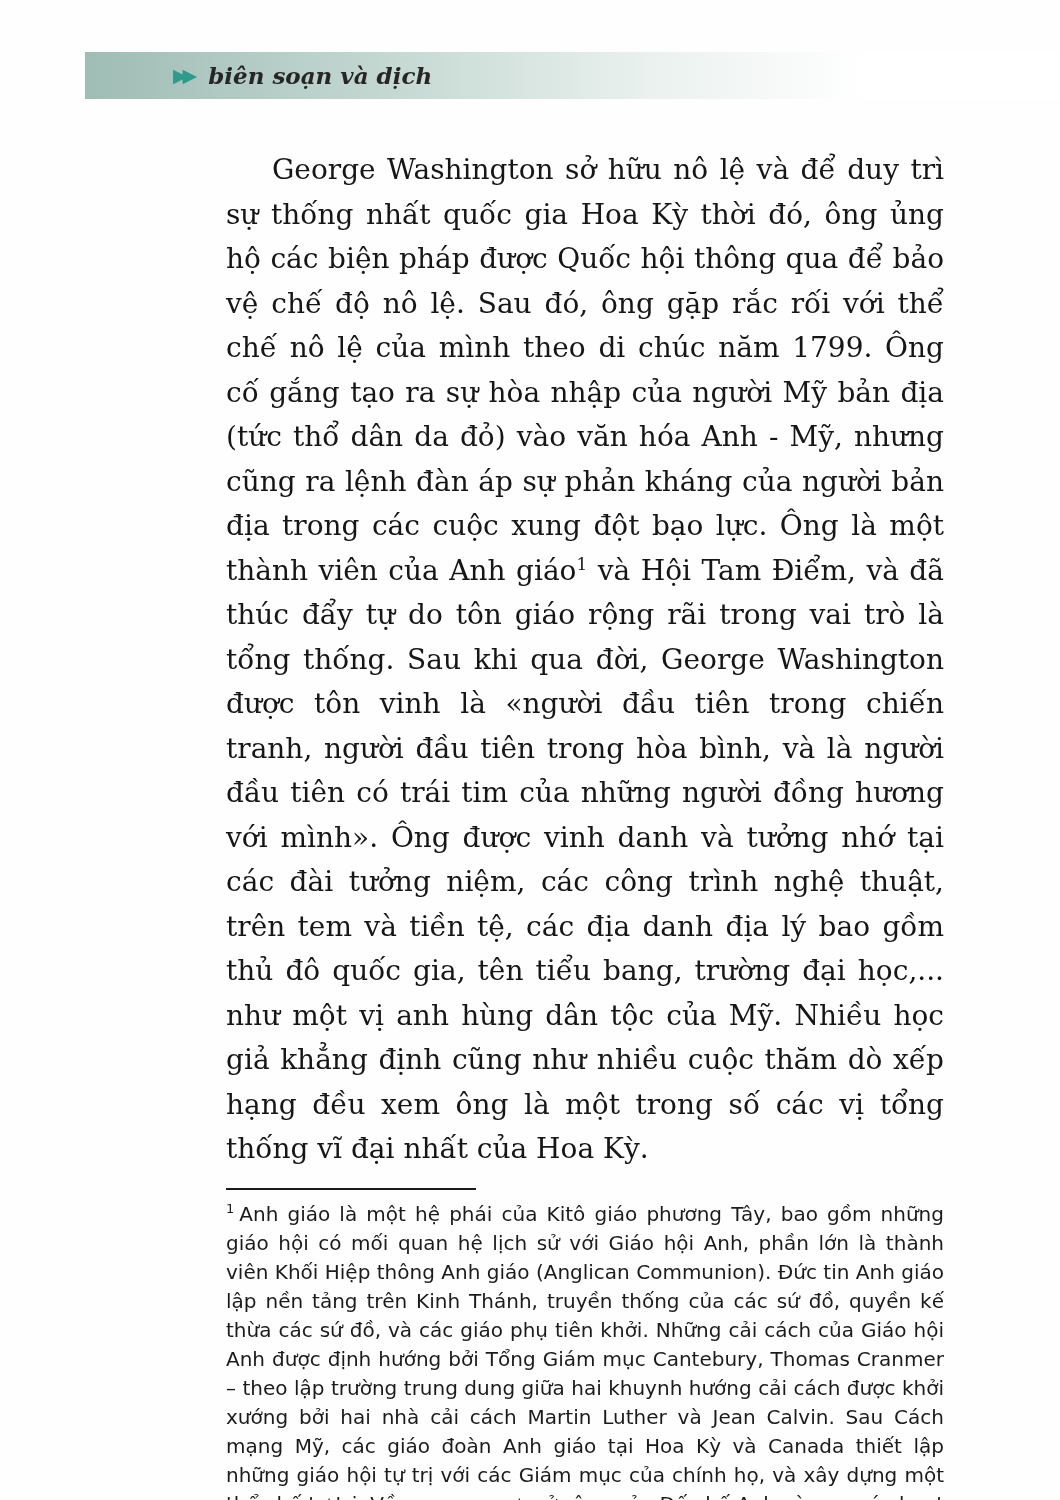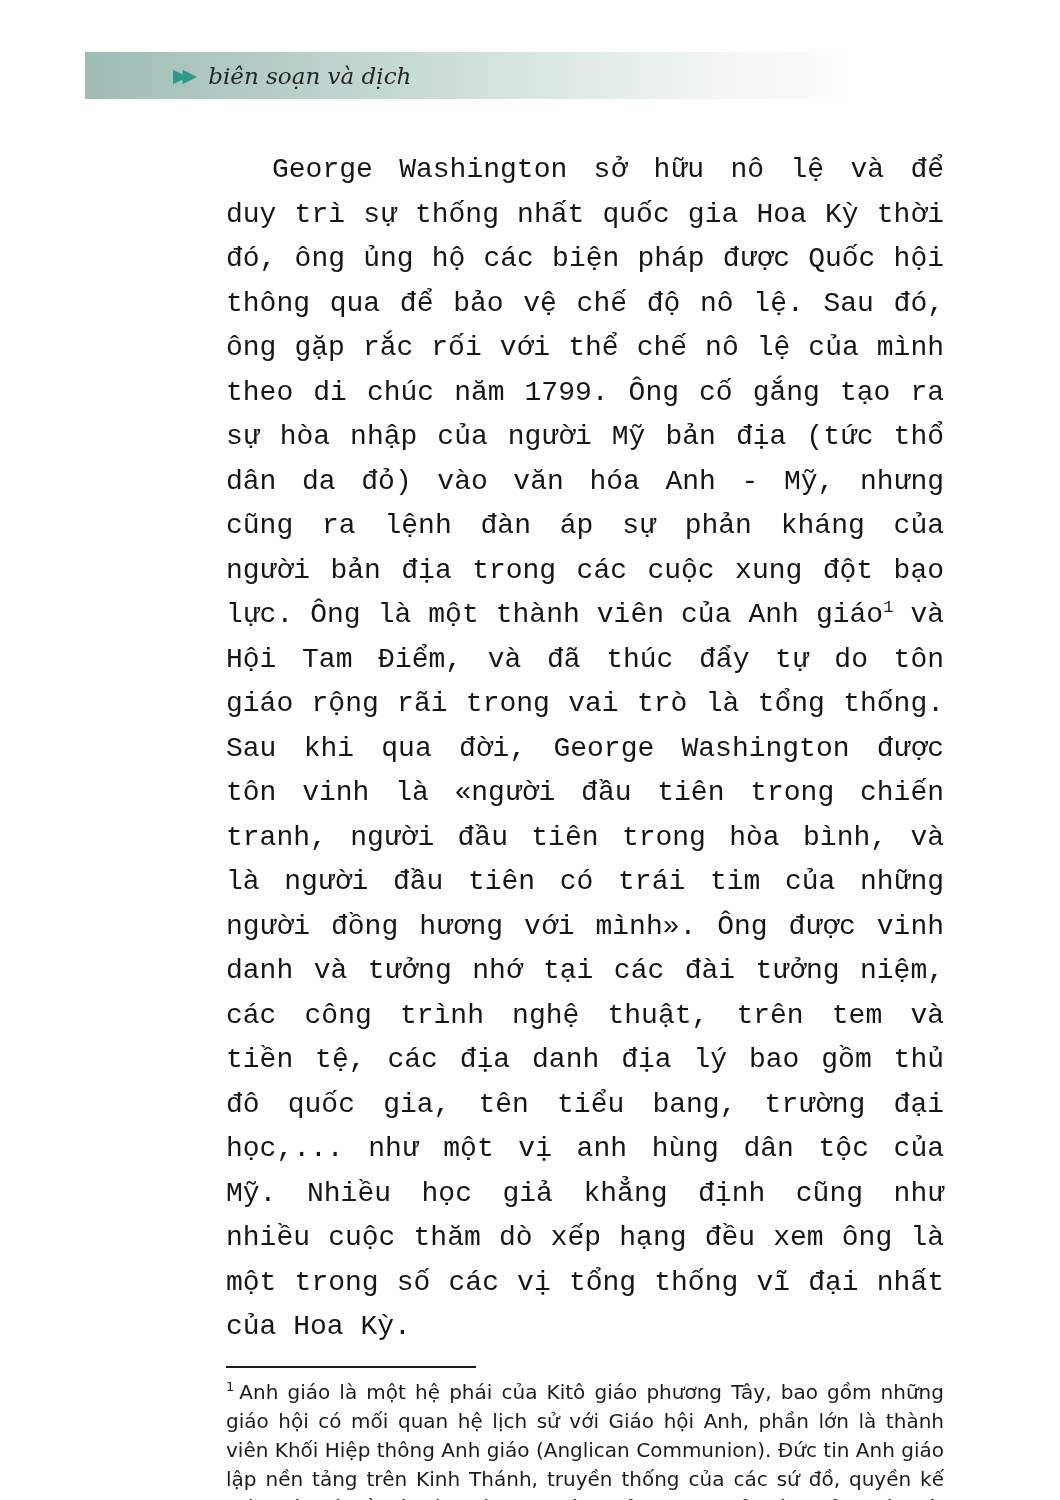--- a/index.html
+++ b/index.html
@@ -40,37 +40,36 @@
     color: #90a9a2;
     font-size: 26px;
     letter-spacing: 2px;
     margin-right: 12px;
     white-space: nowrap;
   }
   .subtitle {
     color: #262626;
     font-size: 23px;
     font-style: italic;
-    font-weight: normal;
+    font-weight: bold;
     white-space: nowrap;
   }
   
   .text-block {
     position: absolute;
     left: 226px;
     top: 148px;
     width: 718px;
   }
   .body-para {
     font-size: 28px;
     line-height: 44.5px;
     text-align: justify;
     text-indent: 46px;
     color: #161616;
-    font-family: Liberation Mono, monospace;
   }
   .fnref {
     font-size: 17px;
     line-height: 0;
   }
   .fn-rule {
     width: 250px;
     border-top: 2px solid #1b1b1b;
     margin-top: 16px;
     margin-bottom: 10px;

